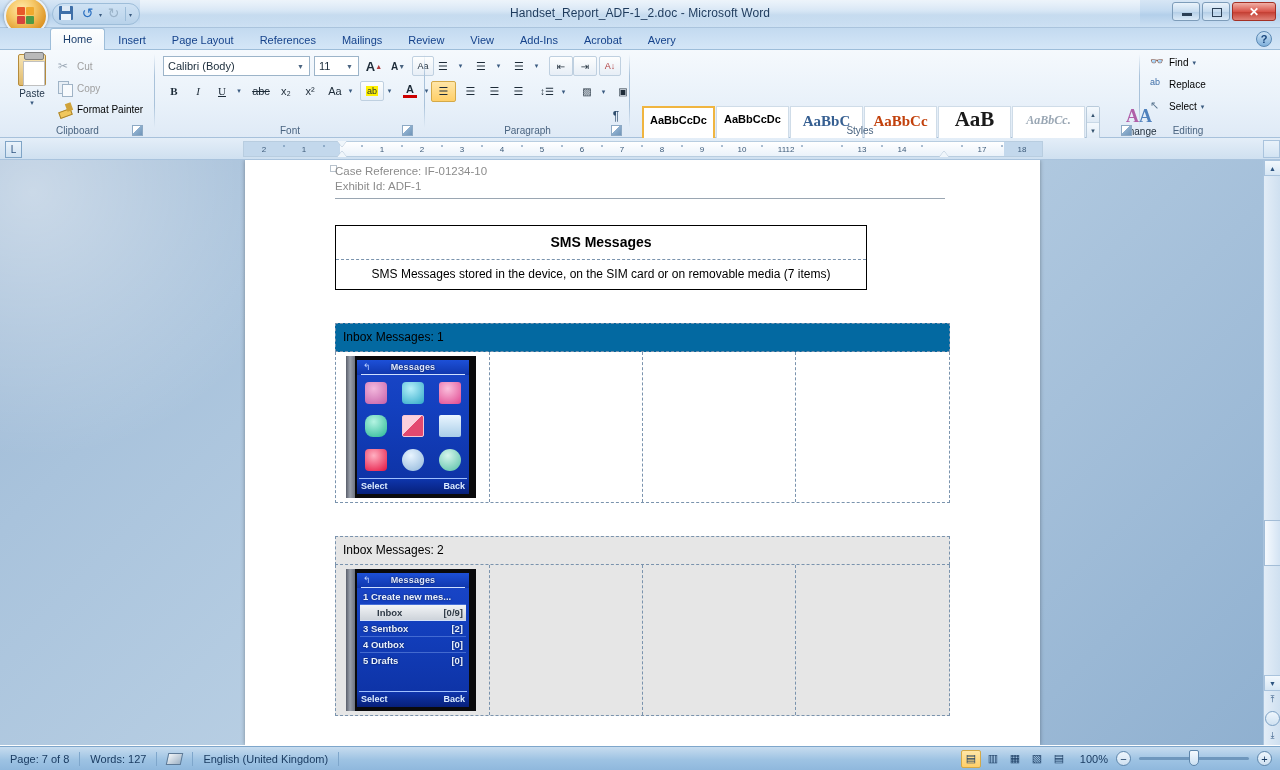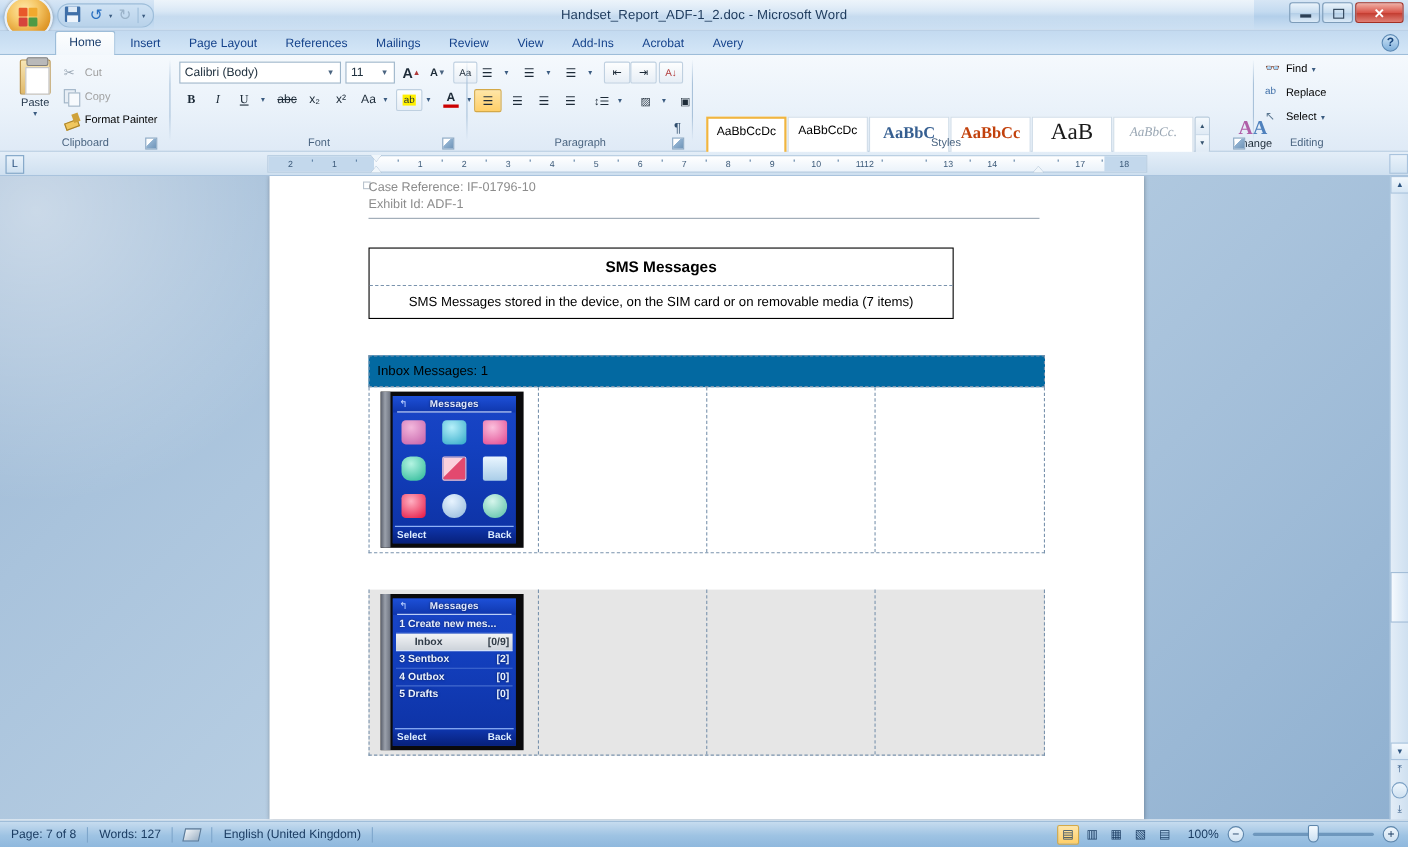--- a/index.html
+++ b/index.html
@@ -147,21 +147,21 @@
     border:1px solid #d4a948;
   }
 
   
   .stylebox {
     position:absolute; top:56px; width:73px; height:50px;
     background:#fff; border:1px solid #cfdce8; cursor:pointer;
   }
   .stylebox.sel { border:2px solid #f0b540; box-shadow:0 0 0 1px #fff inset; }
   .sp { position:absolute; left:0; right:0; top:6px; text-align:center;
-        overflow:hidden; white-space:nowrap; }
+        overflow:hidden; white-space:nowrap;font-weight:bold; }
   .sn { position:absolute; left:0; right:0; bottom:4px; text-align:center; font-size:10px; color:#1d2b38;}
   .galarrows { position:absolute; top:56px; width:14px; height:50px;
     display:flex; flex-direction:column; border:1px solid #b9cbdb; border-radius:2px; overflow:hidden;}
   .galarrows div { flex:1; display:flex; align-items:center; justify-content:center;
     font-size:6px; color:#35536f; background:linear-gradient(to bottom,#f4f9fd,#dfeaf5);
     border-bottom:1px solid #c8d8e6; cursor:pointer;}
   .galarrows div:last-child { border-bottom:none; }
 
   
   .rulerbar {
@@ -611,21 +611,21 @@
   </div>
 
   <div class="workspace">
     <div class="ws-sheen"></div>
 
     <div class="page">
       <div class="doc">
 
         <div class="para-mark"></div>
         <div class="hdr">
-          <div>Case Reference: IF-01796-10</div>
+          <div>Case Reference: IF-01234-10</div>
           <div>Exhibit Id: ADF-1</div>
         </div>
         <div class="hdr-rule"></div>
 
         <div class="tbl-main">
           <div class="rowA">SMS Messages</div>
           <div class="rowB">SMS Messages stored in the device, on the SIM card or on removable media (7 items)</div>
         </div>
 
         <div class="sect" style="top:163px;">
@@ -655,20 +655,21 @@
                 </div>
               </div>
             </div>
             <div class="cell" style="width:154px;"></div>
             <div class="cell" style="width:153px;"></div>
             <div class="cell" style="width:154px;"></div>
           </div>
         </div>
 
         <div class="sect" style="top:376px;">
+          <div class="sect-hd shade">Inbox Messages: 2</div>
           <div class="sect-body shade">
             <div class="cell" style="width:154px; padding:4px 0 4px 10px;">
               <div class="phone">
                 <div class="bezel"></div>
                 <div class="scr">
                   <div class="scr-title">Messages</div>
                   <div class="backglyph">↰</div>
                   <div class="menu-list">
                     <div class="ml-row">
                       <span>1 Create new mes...</span>

